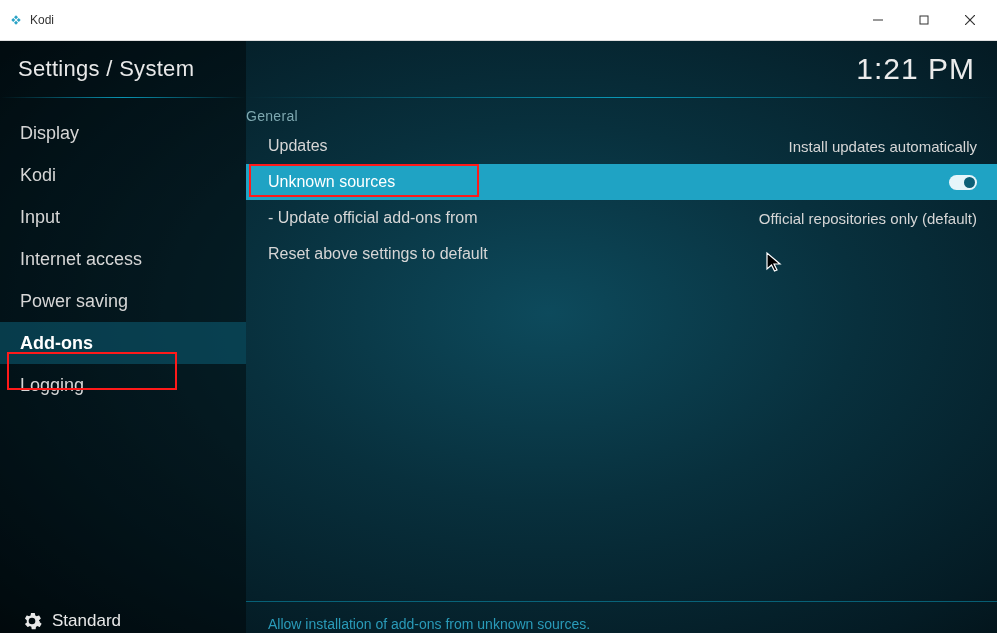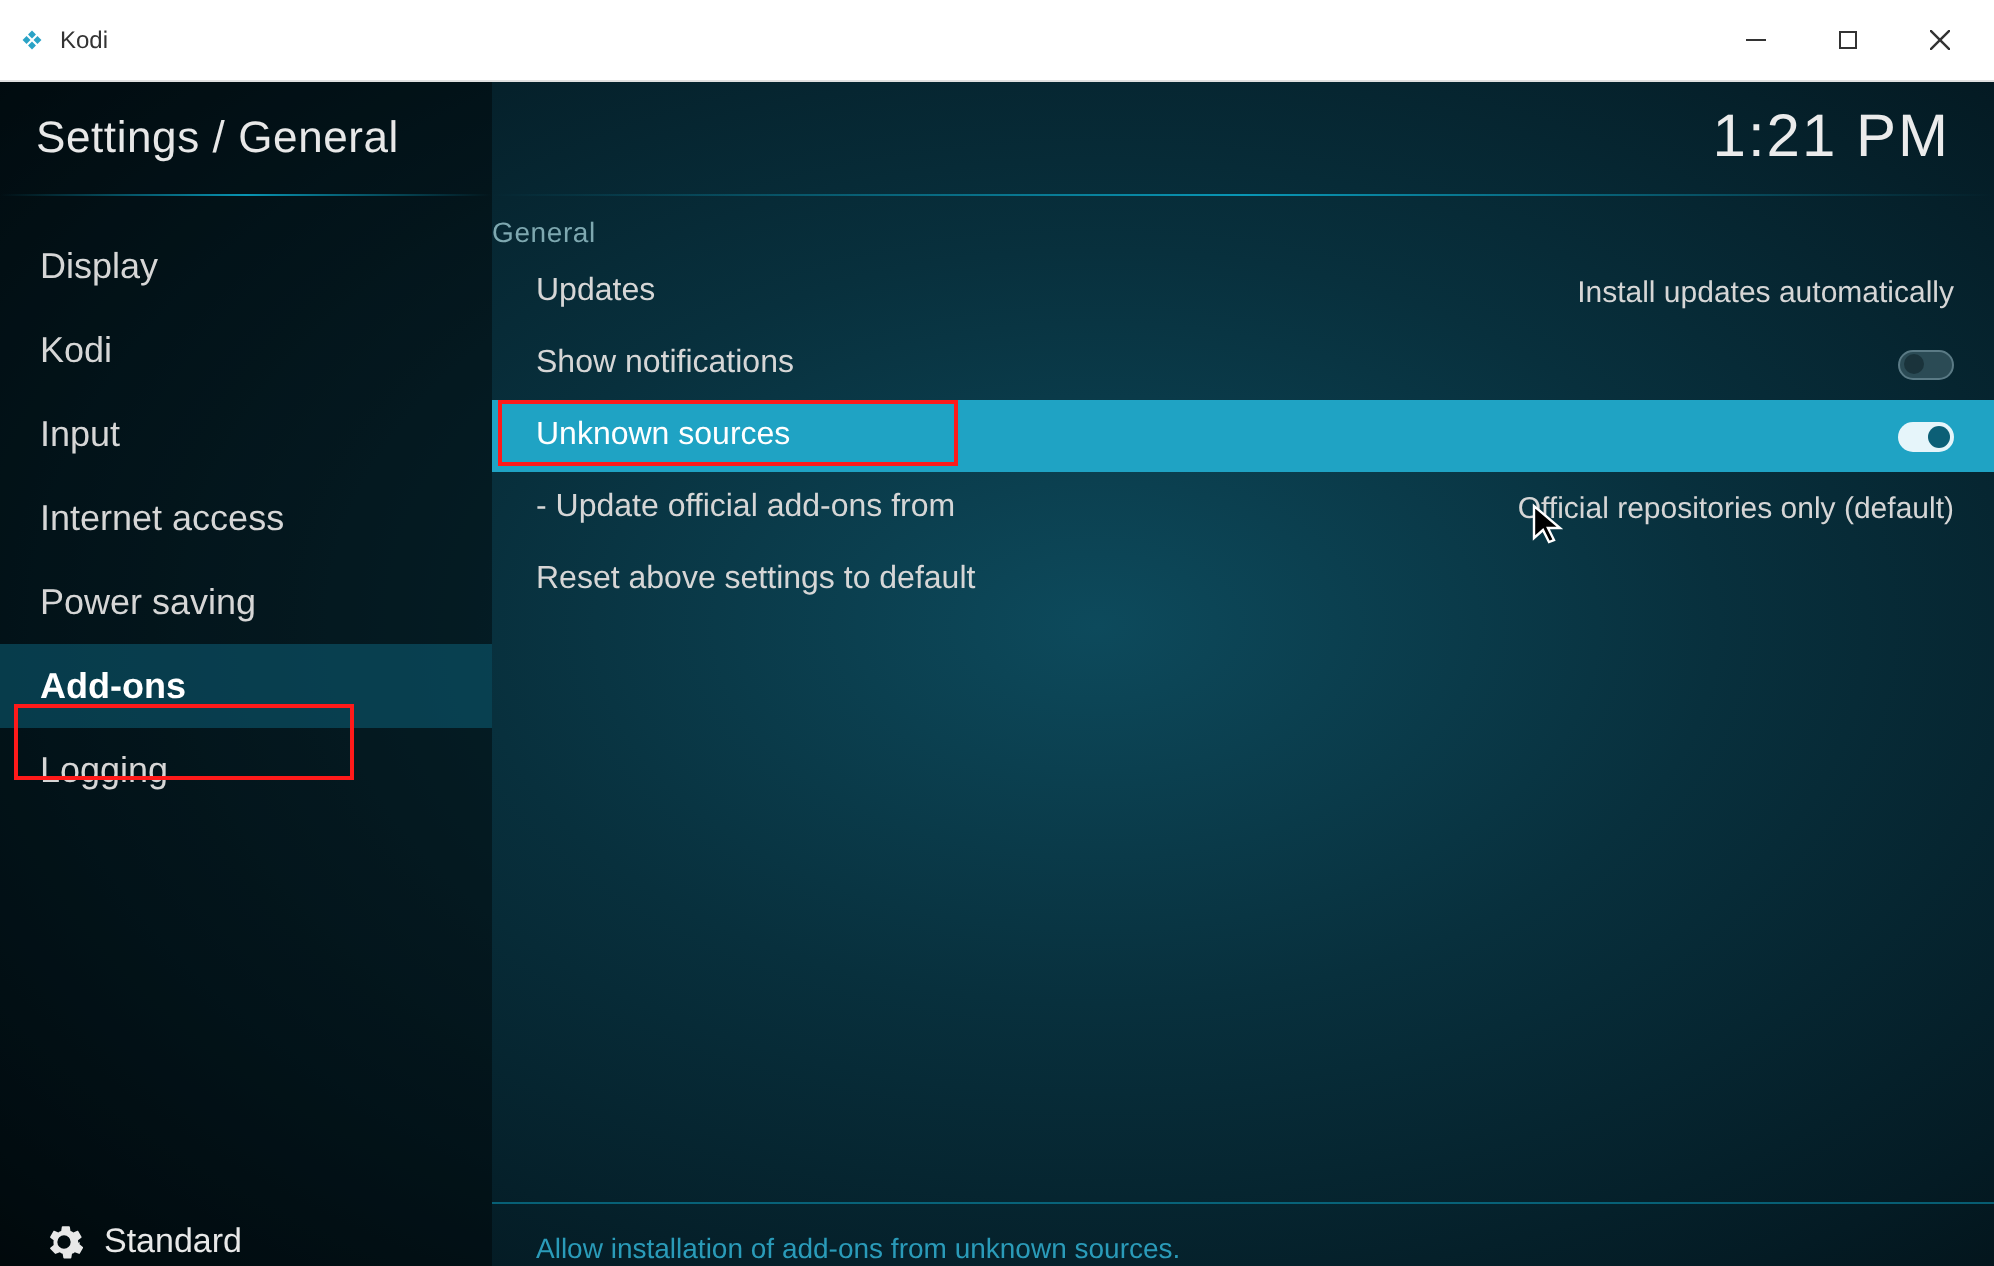--- a/index.html
+++ b/index.html
@@ -277,21 +277,21 @@
     <svg width="10" height="10" viewBox="0 0 10 10">
         <line x1="0" y1="0" x2="10" y2="10" stroke="#333" stroke-width="1.2"></line>
         <line x1="10" y1="0" x2="0" y2="10" stroke="#333" stroke-width="1.2"></line>
       </svg>
   </div>
 </div>
 
 <div class="app-body">
 
   <div class="sidebar">
-    <div class="breadcrumb">Settings / General</div>
+    <div class="breadcrumb">Settings / System</div>
     <div class="sidebar-divider"></div>
     <div class="sidebar-items">
       <div class="sidebar-item">
           <span>Display</span>
         </div>
       <div class="sidebar-item">
           <span>Kodi</span>
         </div>
       <div class="sidebar-item">
           <span>Input</span>
@@ -324,24 +324,20 @@
     <div class="top-time-row">
       <span class="clock">1:21 PM</span>
     </div>
     <div class="main-divider"></div>
     <div class="section-header">General</div>
 
     <div class="settings-list">
       <div class="setting-row">
         <span class="label">Updates</span>
         <span class="value">Install updates automatically</span>
-      </div>
-      <div class="setting-row">
-        <span class="label">Show notifications</span>
-        <span class="toggle off"></span>
       </div>
       <div class="setting-row hilite" style="position:relative;">
         <div class="highlight-row"></div>
         <span class="label">Unknown sources</span>
         <span class="toggle on"></span>
       </div>
       <div class="setting-row indent">
         <span class="label">Update official add-ons from</span>
         <span class="value">Official repositories only (default)</span>
       </div>

